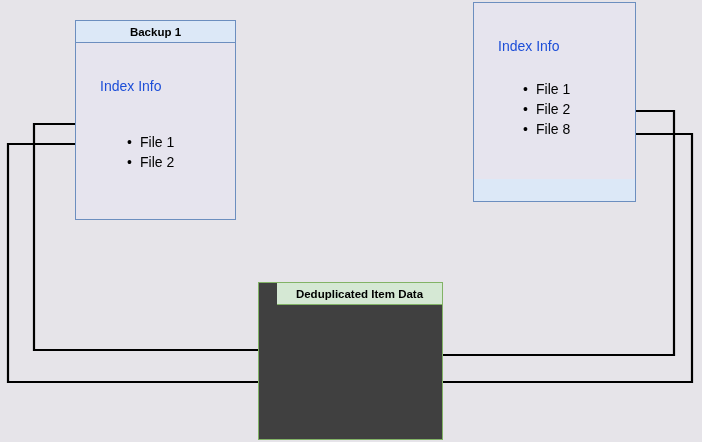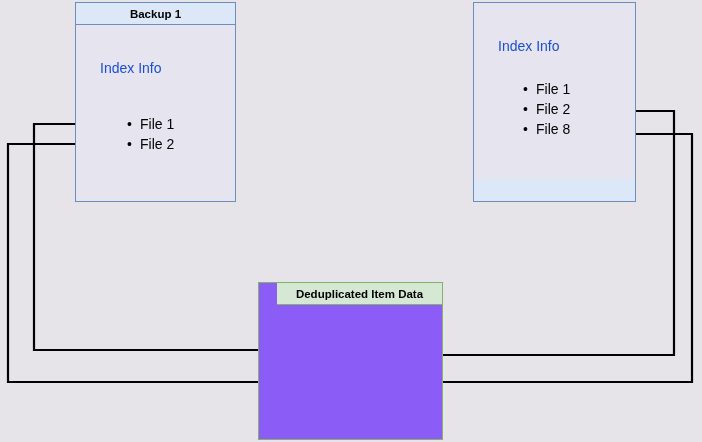--- a/index.html
+++ b/index.html
@@ -28,21 +28,21 @@
     pointer-events: none;
   }
   .node {
     position: absolute;
     box-sizing: border-box;
     border: 1.5px solid #6c8ebf;
     background: #dce8f7;
   }
   .node.green {
     border-color: #82b366;
-    background: #8b5cf6;
+    background: #404040;
     padding-left: 18px;
   }
   .node-title {
     height: 22px;
     line-height: 22px;
     text-align: center;
     font-weight: bold;
     font-size: 11.5px;
     color: #000;
     border-bottom: 1.5px solid #6c8ebf;
@@ -104,21 +104,21 @@
 
     <path d="M125,124 L34,124 L34,350 L300,350" fill="none" stroke="#000" stroke-width="2.2" marker-end="url(#arrowEnd)"></path>
 
     <path d="M125,144 L8,144 L8,382 L300,382" fill="none" stroke="#000" stroke-width="2.2" marker-end="url(#arrowEnd)"></path>
 
     <path d="M595,111 L674,111 L674,355 L396,355" fill="none" stroke="#000" stroke-width="2.2" marker-end="url(#arrowEnd)"></path>
 
     <path d="M595,134 L692,134 L692,382 L398,382" fill="none" stroke="#000" stroke-width="2.2" marker-end="url(#arrowEnd)"></path>
   </svg>
 
-  <div class="node" style="left:75px; top:2px; width:161px; height:200px;">
+  <div class="node" style="left:75px; top:20px; width:161px; height:200px;">
     <div class="node-title">Backup 1</div>
     <div class="node-body">
       <div class="subtitle" style="left:24px; top:35px;">Index Info</div>
       <ul class="file-list" style="left:48px; top:89px;">
         <li>File 1</li>
         <li>File 2</li>
       </ul>
     </div>
   </div>
 

